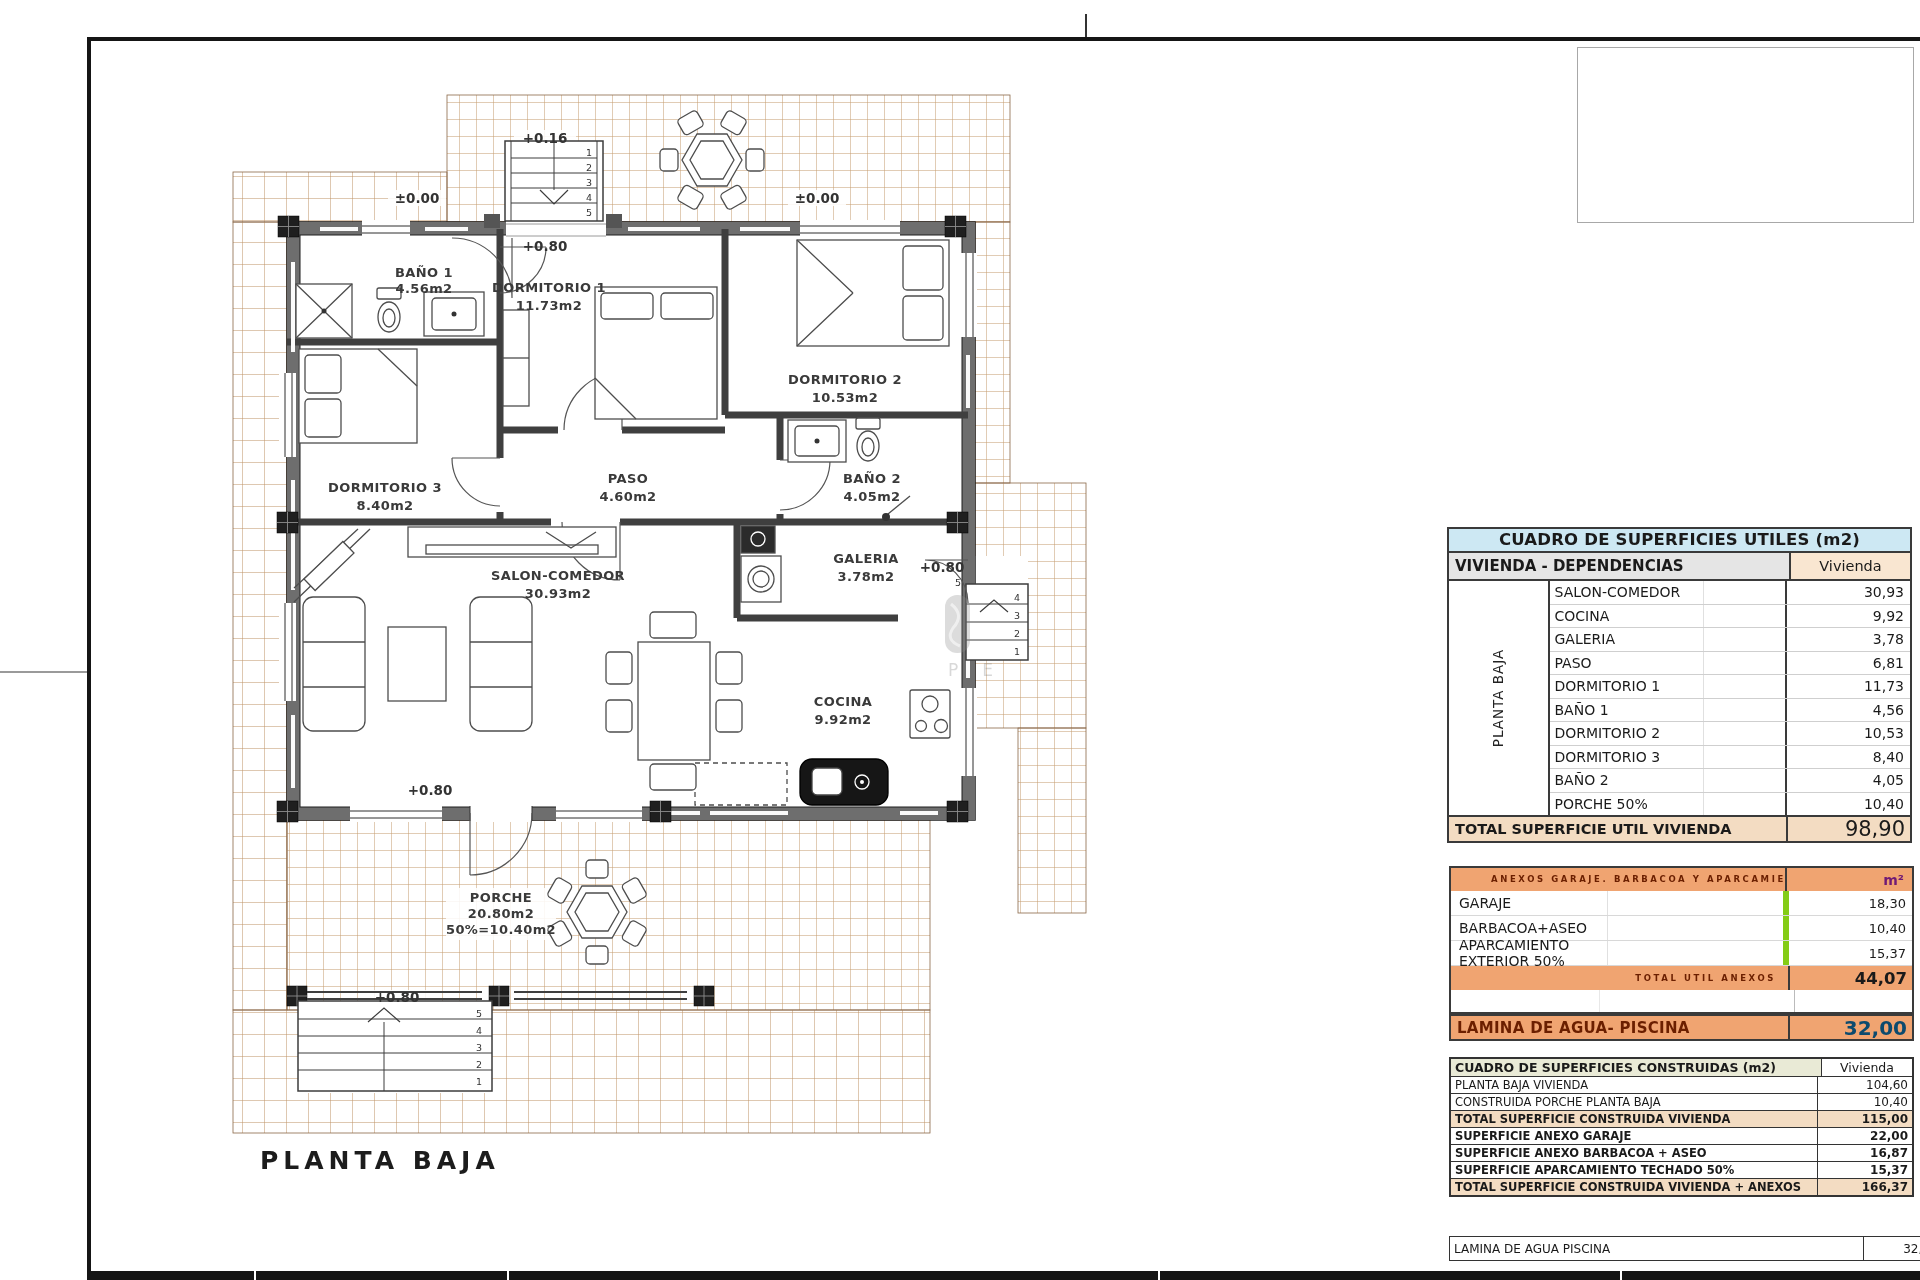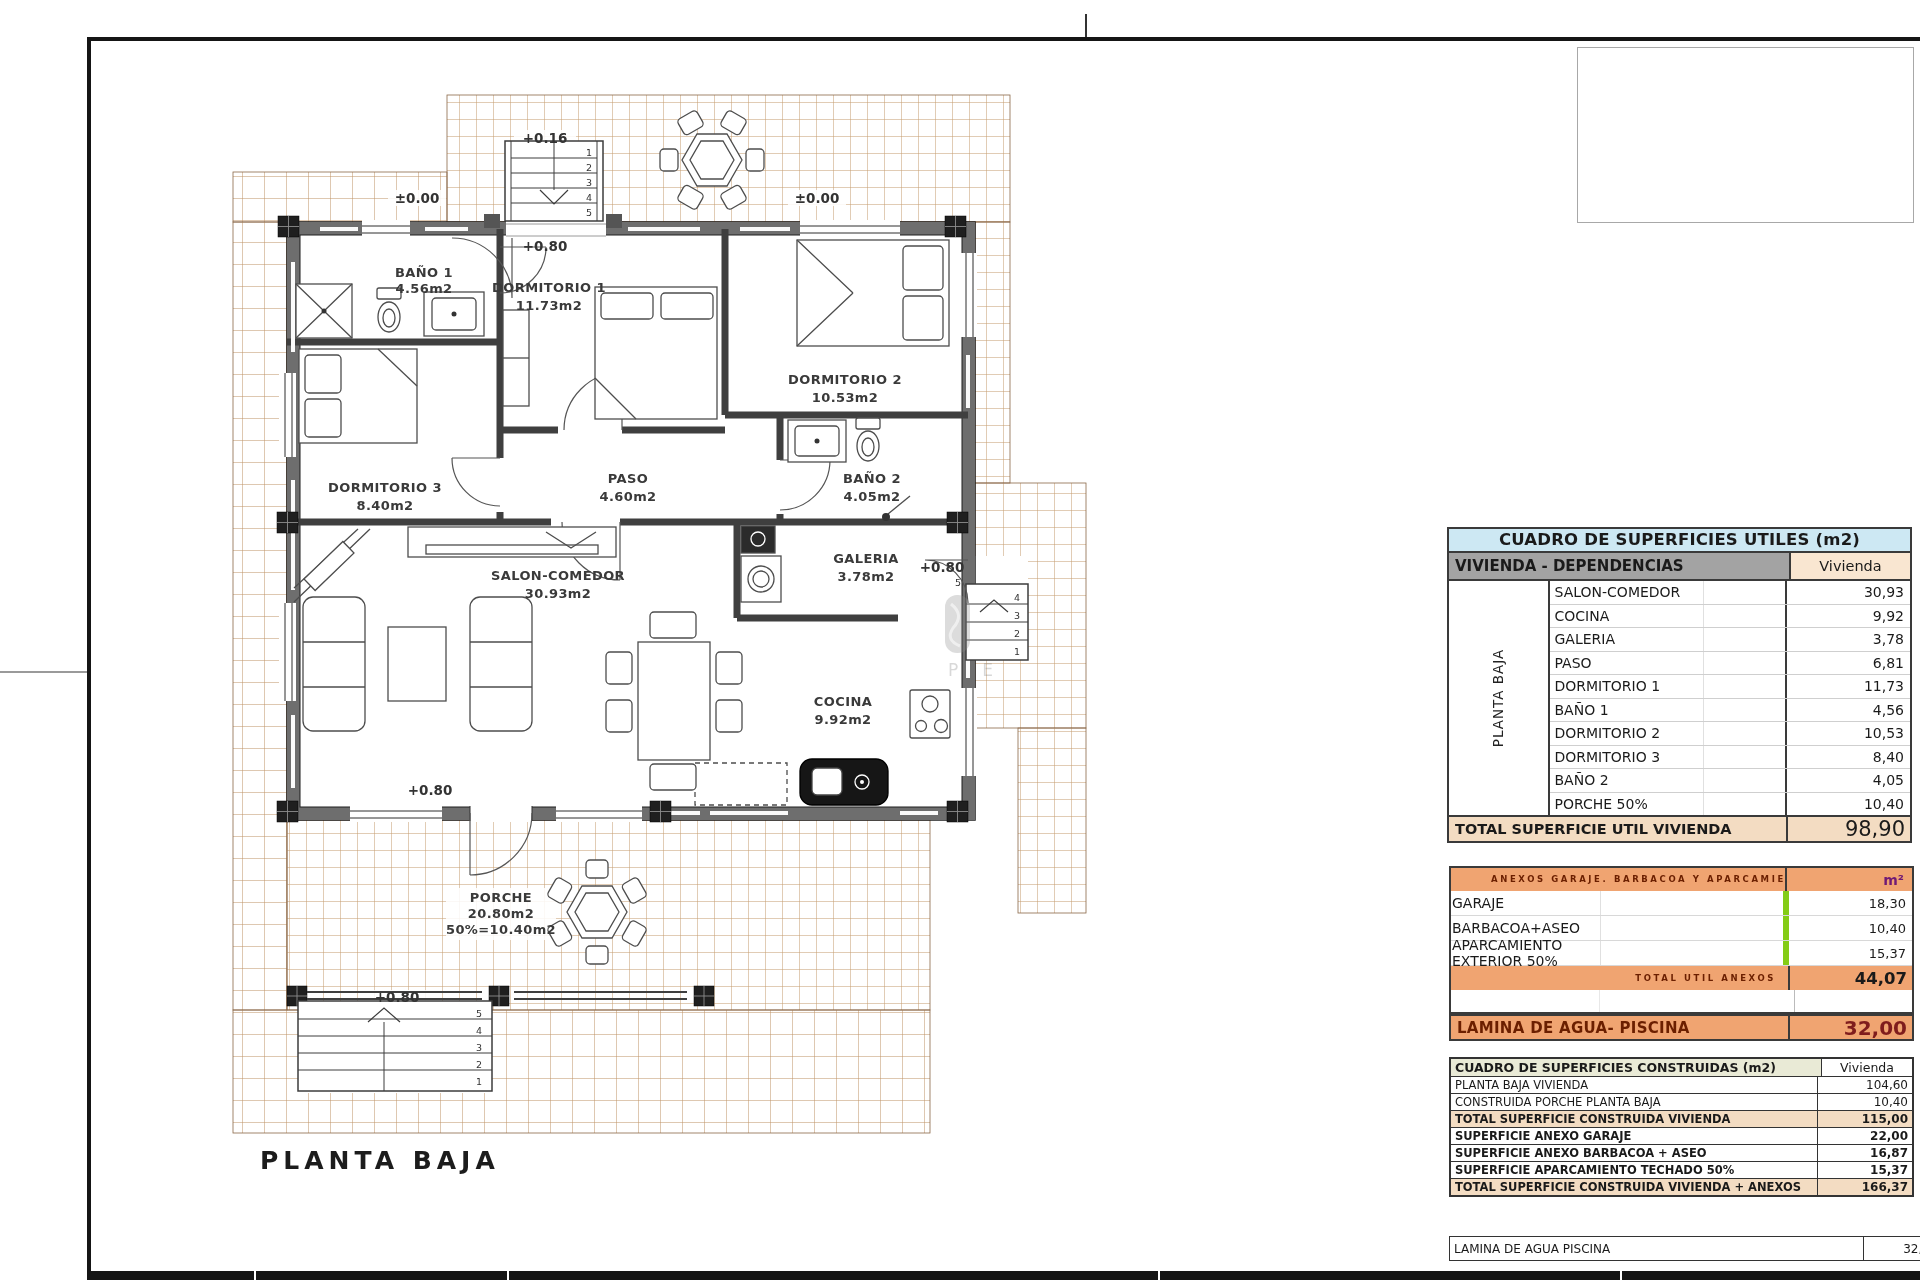--- a/index.html
+++ b/index.html
@@ -7,21 +7,21 @@
         font-family:"DejaVu Sans","Liberation Sans",sans-serif;color:#1a1a1a;}
   .abs{position:absolute;box-sizing:border-box;}
   svg text{font-family:"DejaVu Sans","Liberation Sans",sans-serif;}
   .rml{font-size:13px;font-weight:bold;fill:#3a3a3a;text-anchor:middle;letter-spacing:.4px;}
   .lvl{font-size:13.5px;font-weight:600;fill:#333;text-anchor:middle;}
   .stn{font-size:9.5px;fill:#333;}
   
   .t1{left:1447px;top:527px;width:465px;border:2px solid #3a3a3a;background:#fff;}
   .t1-title{height:22px;background:#cde8f3;border-bottom:2px solid #3a3a3a;
             font-size:16.5px;font-weight:bold;text-align:center;line-height:22px;letter-spacing:.2px;}
-  .t1-sub{display:flex;height:26px;border-bottom:2px solid #3a3a3a;background:#a3a3a3;}
+  .t1-sub{display:flex;height:26px;border-bottom:2px solid #3a3a3a;background:#e5e5e5;}
   .t1-sub-l{flex:1;font-weight:bold;font-size:15px;line-height:26px;padding-left:6px;}
   .t1-sub-r{flex:0 0 119px;border-left:2px solid #3a3a3a;background:#f9e6d1;
             font-size:14.5px;text-align:center;line-height:26px;font-weight:normal;}
   .t1-body{display:flex;height:234px;}
   .t1-side{flex:0 0 36px;border-right:2px solid #3a3a3a;display:flex;align-items:center;justify-content:center;}
   .t1-side span{transform:rotate(-90deg);white-space:nowrap;font-size:13.5px;letter-spacing:1px;color:#222;}
   .t1-rows{flex:1;display:flex;flex-direction:column;}
   .t1-row{display:flex;height:23.4px;border-bottom:1px solid #cfcfcf;align-items:stretch;}
   .t1-row:last-child{border-bottom:none;}
   .t1-row .lb{flex:0 0 148px;border-right:1px solid #e0e0e0;font-size:14px;display:flex;align-items:center;padding-left:5px;}
@@ -32,35 +32,35 @@
   .t1-total .vl{flex:0 0 117px;border-left:2px solid #3a3a3a;font-size:21px;font-weight:normal;
                 display:flex;align-items:center;justify-content:flex-end;padding-right:5px;}
   
   .t2{left:1449px;top:866px;width:465px;border:2px solid #3a3a3a;background:#fff;}
   .t2-h{display:flex;height:23px;background:#f0a471;}
   .t2-h-l{flex:1;color:#6b1f00;font-size:8.5px;font-weight:bold;letter-spacing:2.6px;
           line-height:23px;padding-left:40px;white-space:nowrap;overflow:hidden;}
   .t2-h-r{flex:0 0 117px;border-left:2px solid #3a3a3a;color:#701a75;font-size:14px;font-weight:bold;
           display:flex;align-items:center;justify-content:flex-end;padding-right:8px;}
   .t2-row{display:flex;height:24px;border-bottom:1px solid #d8d8d8;align-items:stretch;}
-  .t2-row .lb{flex:0 0 148px;border-right:1px solid #e0e0e0;font-size:14px;display:flex;align-items:center;padding-left:1px;}
+  .t2-row .lb{flex:0 0 148px;border-right:1px solid #e0e0e0;font-size:14px;display:flex;align-items:center;padding-left:8px;}
   .t2-row .sp{flex:1;}
   .t2-row .vl{flex:0 0 117px;border-left:6px solid #84cc16;font-size:13px;display:flex;align-items:center;justify-content:flex-end;padding-right:6px;}
   .t2-total{display:flex;height:24px;background:#f0a471;}
   .t2-total .lbl{flex:1;color:#6b1f00;font-size:8.5px;font-weight:bold;letter-spacing:2.6px;
                  line-height:24px;text-align:right;padding-right:12px;white-space:nowrap;overflow:hidden;}
   .t2-total .vl{flex:0 0 117px;border-left:2px solid #3a3a3a;font-size:16.5px;font-weight:bold;
                 display:flex;align-items:center;justify-content:flex-end;padding-right:5px;}
   .t2-gap{display:flex;height:22px;}
   .t2-gap .lb{flex:0 0 148px;border-right:1px solid #e8e8e8;}
   .t2-gap .sp{flex:1;}
   .t2-gap .vl{flex:0 0 117px;border-left:1px solid #bbb;}
   .lam1{left:1449px;top:1014px;width:465px;height:27px;border:2px solid #3a3a3a;background:#f0a471;display:flex;}
   .lam1-l{flex:1;color:#6b1f00;font-weight:bold;font-size:15px;display:flex;align-items:center;padding-left:6px;letter-spacing:.3px;}
-  .lam1-v{flex:0 0 117px;border-left:2px solid #3a3a3a;font-size:20px;font-weight:bold;color:#7f1d1d;
+  .lam1-v{flex:0 0 117px;border-left:2px solid #3a3a3a;font-size:20px;font-weight:bold;color:#0c4a6e;
           display:flex;align-items:center;justify-content:flex-end;padding-right:5px;}
   
   .t3{left:1449px;top:1057px;width:465px;border:2px solid #333;background:#fff;}
   .t3-row{display:flex;height:16px;border-top:1.5px solid #333;align-items:stretch;text-align:center;}
   .t3-row:first-child{border-top:none;height:17px;}
   .t3-hl{flex:1;background:#e9ead6;font-size:12.5px;font-weight:bold;display:flex;align-items:center;padding-left:4px;}
   .t3-hv{flex:0 0 90px;border-left:1.5px solid #333;font-size:12.5px;display:flex;align-items:center;justify-content:center;}
   .t3-l{flex:1;font-size:11.5px;display:flex;align-items:center;padding-left:4px;white-space:nowrap;overflow:hidden;}
   .t3-v{flex:0 0 90px;border-left:1.5px solid #333;font-size:12px;font-weight:bold;display:flex;align-items:center;justify-content:flex-end;padding-right:4px;}
   .t3-row.bold .t3-l{font-weight:bold;}

